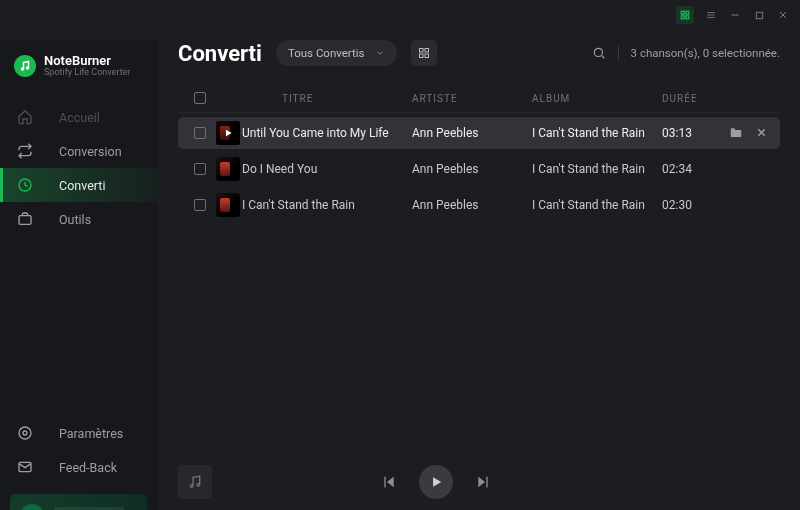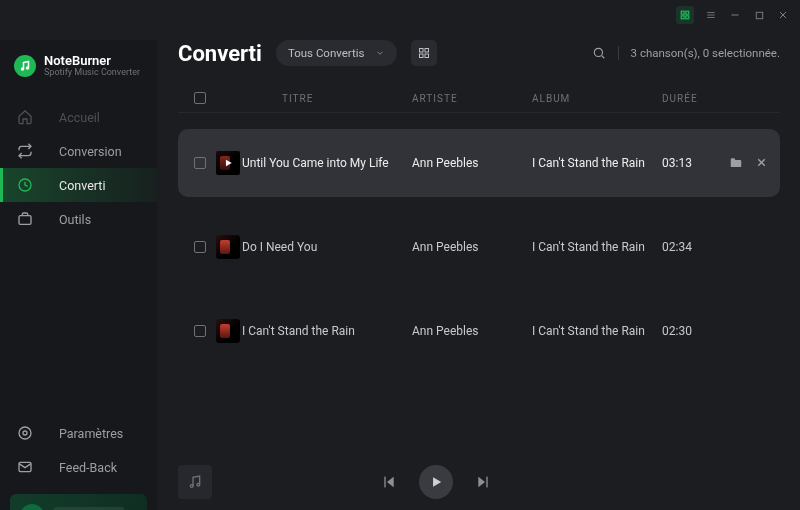--- a/index.html
+++ b/index.html
@@ -162,25 +162,25 @@
     color:#6f7177;
     font-size:10px;
     letter-spacing:1px;
     text-transform:uppercase;
     padding: 8px 8px;
     border-bottom: 1px solid rgba(255,255,255,0.05);
   }
   .thead .th-title { grid-column: 3; margin-left: 40px; }
   .thead .th-check { grid-column: 1; display:flex; justify-content:center;}
   .trow {
-    padding: 22px 8px;
-    border-radius:10px;
+    padding: 4px 8px;
+    border-radius:5px;
     color:#c8c9cd;
     font-size:12px;
-    margin-top:16px;
+    margin-top:4px;
   }
   .trow.hover {
     background:#323338;
     color:#eceded;
   }
   .cell-check, .cell-thumb { display:flex; justify-content:center; align-items:center; }
   .chk {
     width:12px; height:12px;
     border:1.3px solid #6f7177;
     border-radius:2px;
@@ -250,21 +250,21 @@
   <div class="brand">
     <div class="brand-icon">
       <svg width="12" height="12" viewBox="0 0 24 24" fill="none" stroke="#fff" stroke-width="3" stroke-linecap="round">
           <path d="M9 18V5l10-2v13"></path>
           <circle cx="7" cy="18" r="2"></circle>
           <circle cx="17" cy="16" r="2"></circle>
         </svg>
     </div>
     <div class="brand-text">
       <div class="brand-title">NoteBurner</div>
-      <div class="brand-sub">Spotify Music Converter</div>
+      <div class="brand-sub">Spotify Life Converter</div>
     </div>
   </div>
 
   <nav class="nav" id="nav-main">
       <div class="nav-item dim">
         <span class="icon">
           <svg width="16" height="16" viewBox="0 0 24 24" fill="none" stroke="currentColor" stroke-width="2">
             <path d="M3 11l9-8 9 8v9a2 2 0 0 1-2 2h-4v-7h-6v7H5a2 2 0 0 1-2-2z"></path>
           </svg>
         </span>

